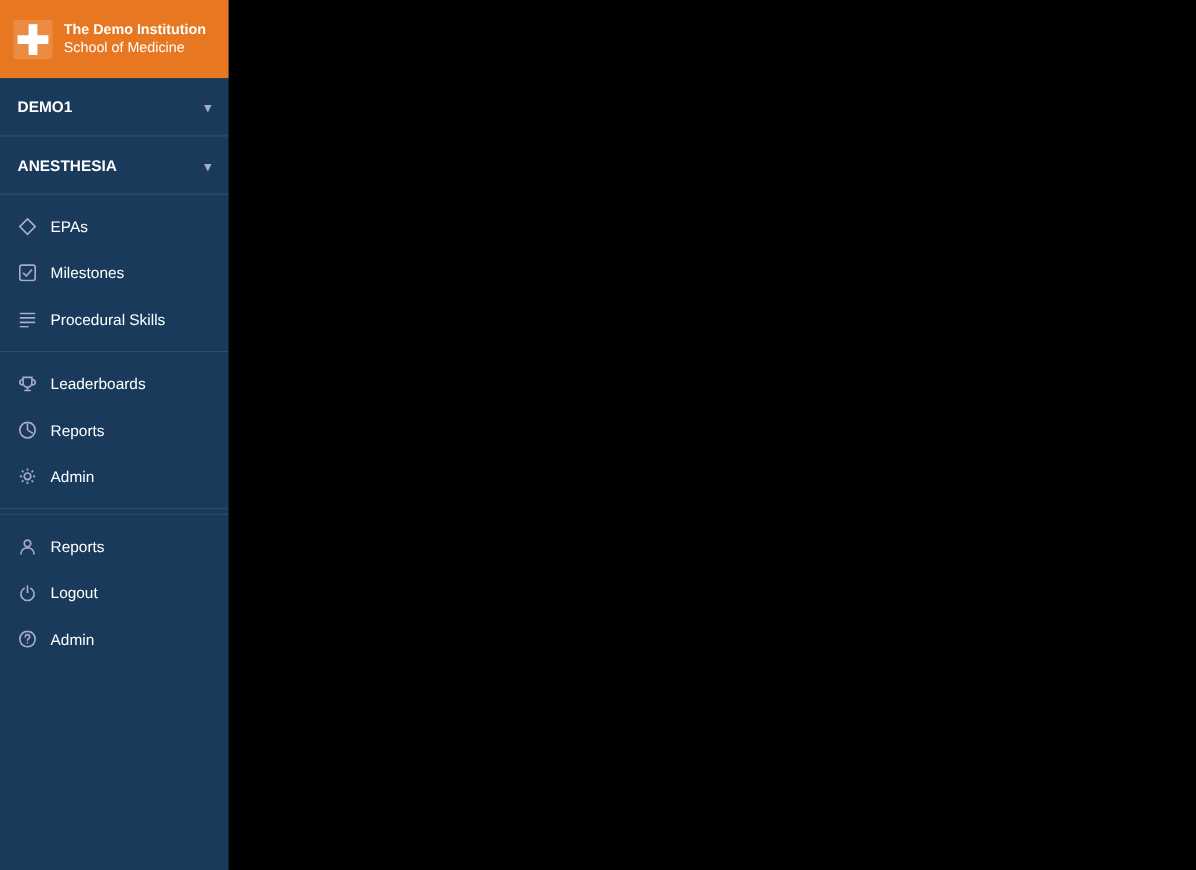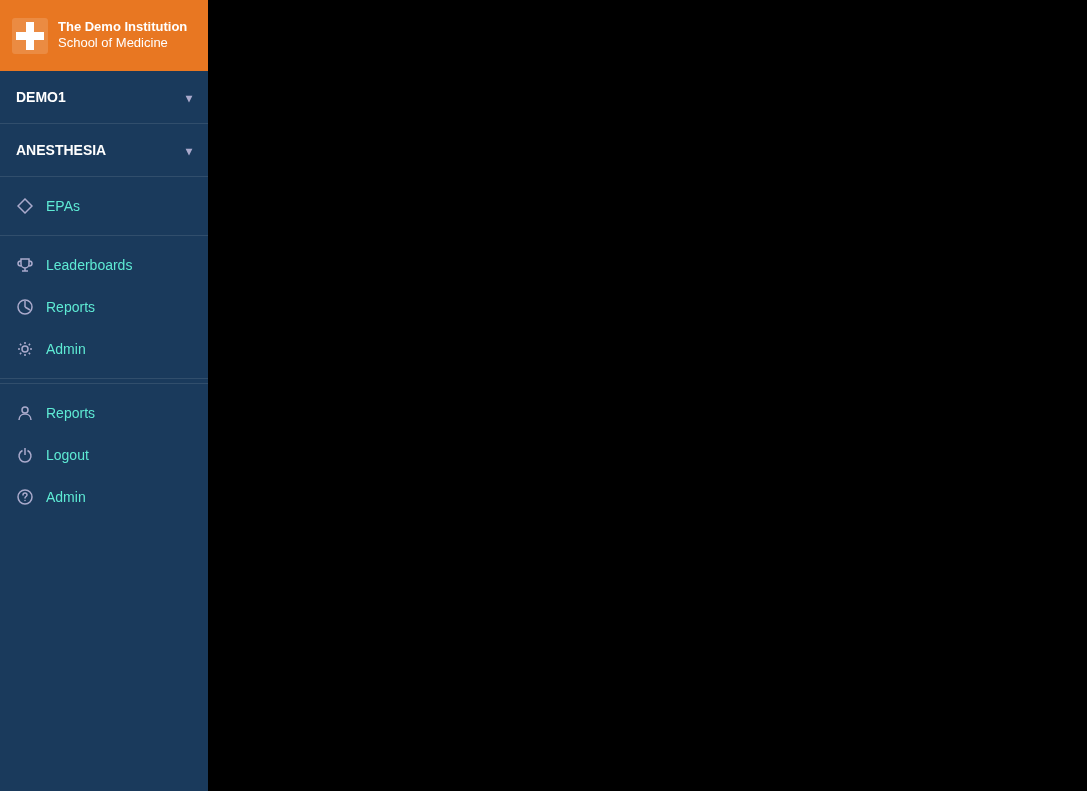--- a/index.html
+++ b/index.html
@@ -91,21 +91,21 @@
     .nav-section {
       border-bottom: 1px solid rgba(255,255,255,0.1);
       padding: 8px 0;
     }
 
     .nav-item {
       display: flex;
       align-items: center;
       gap: 12px;
       padding: 12px 16px;
-      color: #5eead4;
+      color: #ffffff;
       font-size: 14px;
       cursor: pointer;
       text-decoration: none;
       text-align: center;
     }
 
     .nav-icon {
       width: 18px;
       height: 18px;
       display: flex;
@@ -166,21 +166,41 @@
 
     <div class="nav-item">
       <span class="nav-icon">
         <svg width="16" height="16" viewBox="0 0 16 16" fill="none" xmlns="http://www.w3.org/2000/svg">
           <polygon points="8,1 15,8 8,15 1,8" stroke="#aac" stroke-width="1.5" fill="none"></polygon>
         </svg>
       </span>
       <span class="nav-label">EPAs</span>
     </div>
 
-
+    <div class="nav-item">
+      <span class="nav-icon">
+        <svg width="16" height="16" viewBox="0 0 16 16" fill="none" xmlns="http://www.w3.org/2000/svg">
+          <rect x="1" y="1" width="14" height="14" rx="2" stroke="#aac" stroke-width="1.5" fill="none"></rect>
+          <polyline points="4,8 7,11 12,5" stroke="#aac" stroke-width="1.5" fill="none"></polyline>
+        </svg>
+      </span>
+      <span class="nav-label">Milestones</span>
+    </div>
+
+    <div class="nav-item">
+      <span class="nav-icon">
+        <svg width="16" height="16" viewBox="0 0 16 16" fill="none" xmlns="http://www.w3.org/2000/svg">
+          <line x1="1" y1="3" x2="15" y2="3" stroke="#aac" stroke-width="1.5"></line>
+          <line x1="1" y1="7" x2="15" y2="7" stroke="#aac" stroke-width="1.5"></line>
+          <line x1="1" y1="11" x2="15" y2="11" stroke="#aac" stroke-width="1.5"></line>
+          <line x1="1" y1="15" x2="9" y2="15" stroke="#aac" stroke-width="1.5"></line>
+        </svg>
+      </span>
+      <span class="nav-label">Procedural Skills</span>
+    </div>
   </div>
 
   <div class="nav-section">
 
     <div class="nav-item">
       <span class="nav-icon">
         <svg width="16" height="16" viewBox="0 0 16 16" fill="none" xmlns="http://www.w3.org/2000/svg">
           <path d="M4,2 h8 v5 a4,4 0 0,1 -8,0 z" stroke="#aac" stroke-width="1.5" fill="none"></path>
           <line x1="8" y1="11" x2="8" y2="14" stroke="#aac" stroke-width="1.5"></line>
           <line x1="5" y1="14" x2="11" y2="14" stroke="#aac" stroke-width="1.5"></line>

